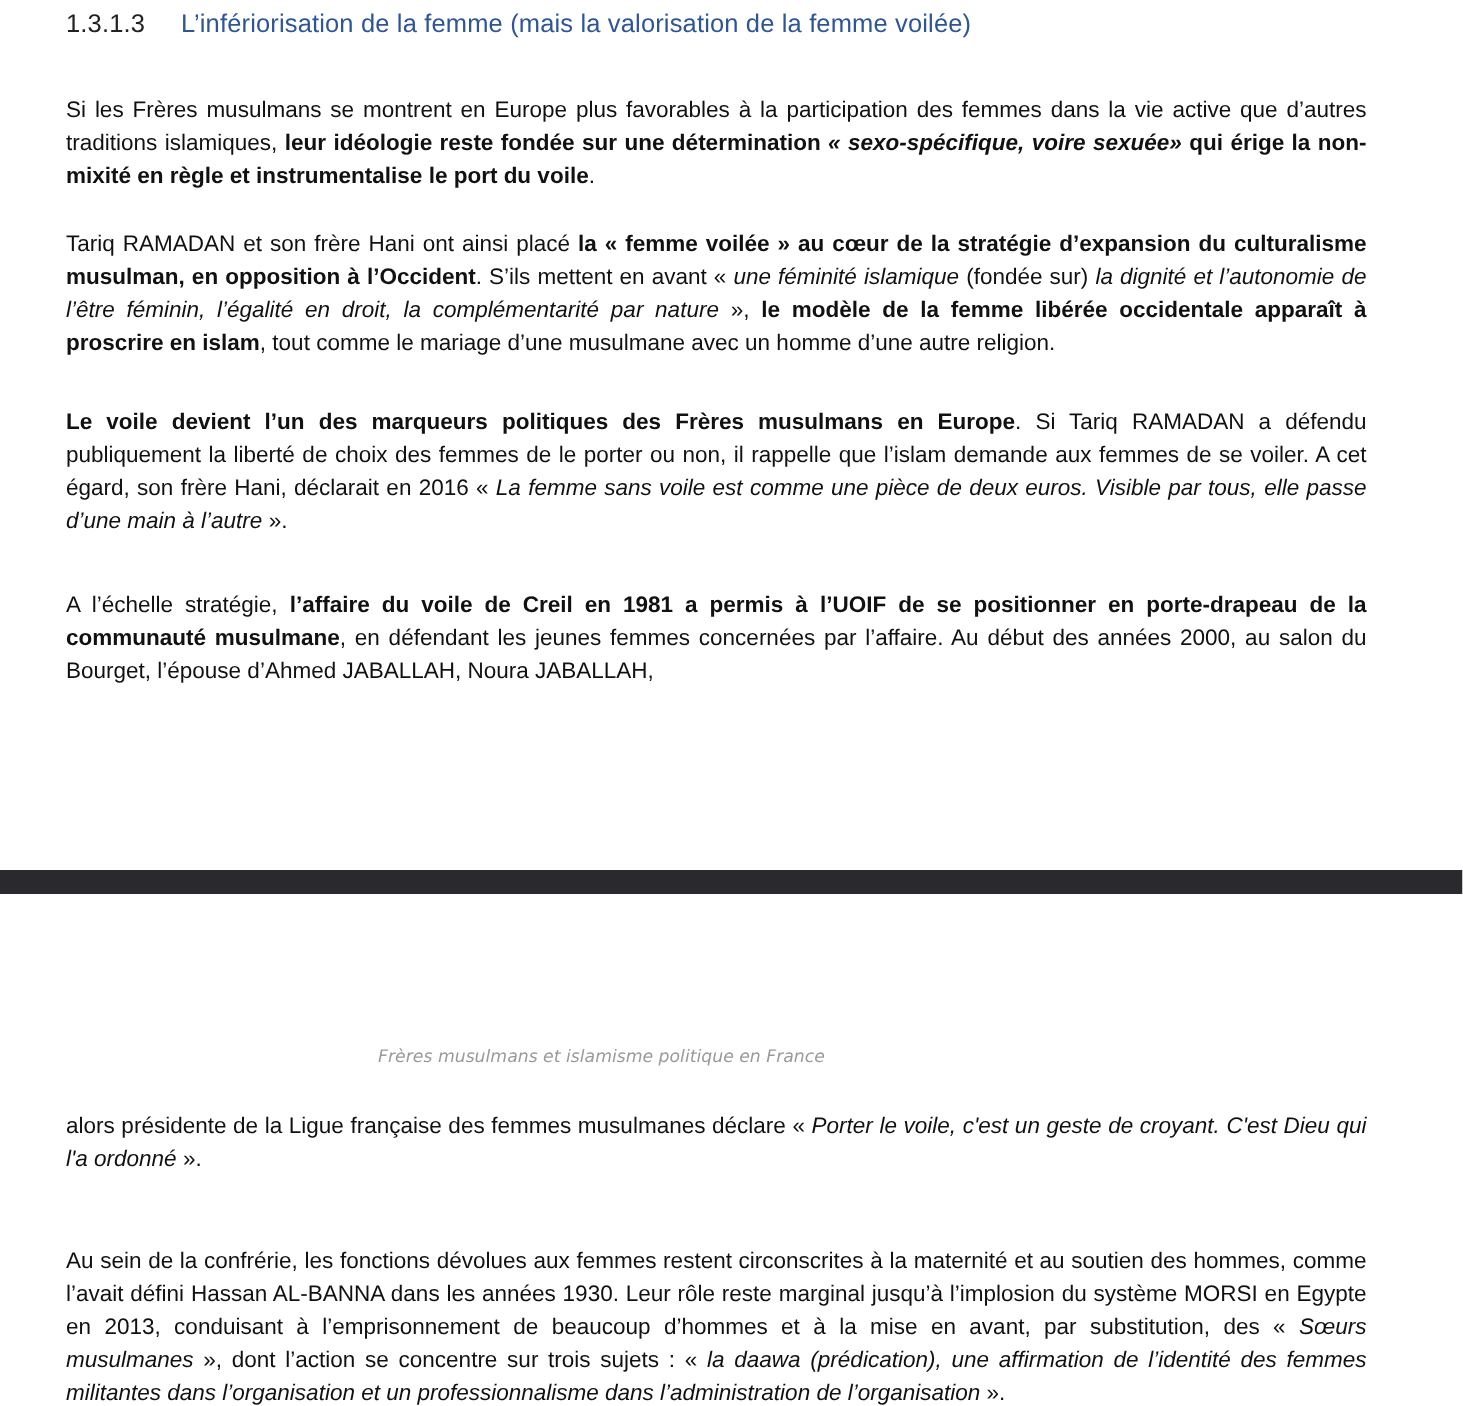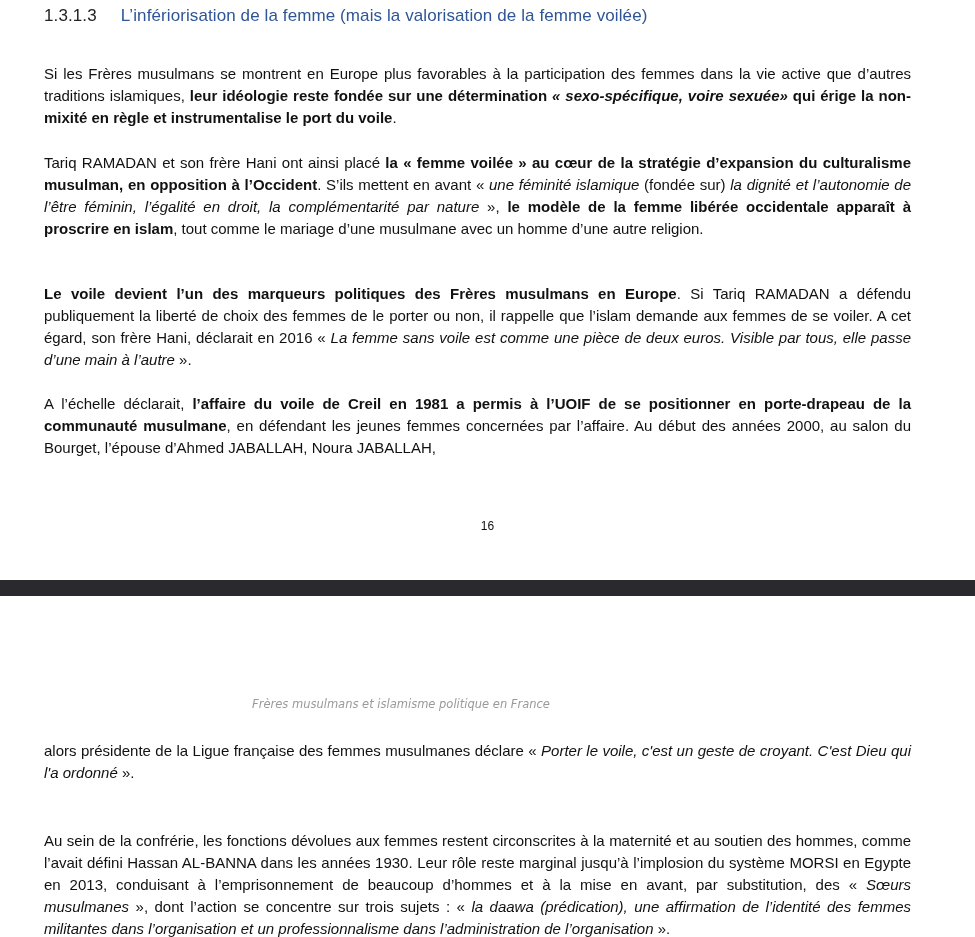--- a/index.html
+++ b/index.html
@@ -19,21 +19,21 @@
   }
   .heading .num { color: #222; margin-right: 24px; }
 
   .para {
     position: absolute; left: 44px; width: 867px;
     font-size: 15px; line-height: 22px; text-align: justify;
   }
 
   #p1 { top: 48px; }
   #p2 { top: 137px; }
-  #p3 { top: 268px; }
+  #p3 { top: 256px; }
   #p4 { top: 378px; }
 
   .pagenum { position: absolute; top: 519px; left: 0; width: 975px; text-align: center; font-size: 12px; color: #111; }
 
   .running-header {
     position: absolute; top: 101px; left: 0; width: 802px; text-align: center;
     font-size: 11.5px; font-style: italic; color: #9a9a9a;
     font-family: "DejaVu Sans", sans-serif;
   }
   #p5 { top: 126px; margin-top: 18px; }
@@ -42,22 +42,21 @@
 </head>
 <body>
 
 <div class="page page1">
   <div class="heading">
     <span class="num">1.3.1.3</span><span>L’infériorisation de la femme (mais la valorisation de la femme voilée)</span>
   </div>
   <p class="para" id="p1"><span>Si les Frères musulmans se montrent en Europe plus favorables à la participation des femmes dans la vie active que d’autres traditions islamiques, </span><span style="font-weight: bold;">leur idéologie reste fondée sur une détermination </span><span style="font-weight: bold; font-style: italic;">« sexo-spécifique, voire sexuée»</span><span style="font-weight: bold;"> qui érige la non-mixité en règle et instrumentalise le port du voile</span><span>.</span></p>
   <p class="para" id="p2"><span>Tariq RAMADAN et son frère Hani ont ainsi placé </span><span style="font-weight: bold;">la « femme voilée » au cœur de la stratégie d’expansion du culturalisme musulman, en opposition à l’Occident</span><span>. S’ils mettent en avant « </span><span style="font-style: italic;">une féminité islamique</span><span> (fondée sur) </span><span style="font-style: italic;">la dignité et l’autonomie de l’être féminin, l’égalité en droit, la complémentarité par nature</span><span> », </span><span style="font-weight: bold;">le modèle de la femme libérée occidentale apparaît à proscrire en islam</span><span>, tout comme le mariage d’une musulmane avec un homme d’une autre religion.</span></p>
   <p class="para" id="p3"><span style="font-weight: bold;">Le voile devient l’un des marqueurs politiques des Frères musulmans en Europe</span><span>. Si Tariq RAMADAN a défendu publiquement la liberté de choix des femmes de le porter ou non, il rappelle que l’islam demande aux femmes de se voiler. A cet égard, son frère Hani, déclarait en 2016 « </span><span style="font-style: italic;">La femme sans voile est comme une pièce de deux euros. Visible par tous, elle passe d’une main à l’autre</span><span> ».</span></p>
-  <p class="para" id="p4"><span>A l’échelle déclarait, </span><span style="font-weight: bold;">l’affaire du voile de Creil en 1981 a permis à l’UOIF de se positionner en porte-drapeau de la communauté musulmane</span><span>, en défendant les jeunes femmes concernées par l’affaire. Au début des années 2000, au salon du Bourget, l’épouse d’Ahmed JABALLAH, Noura JABALLAH,</span></p>
-  <div class="pagenum">16</div>
+  <p class="para" id="p4"><span>A l’échelle stratégie, </span><span style="font-weight: bold;">l’affaire du voile de Creil en 1981 a permis à l’UOIF de se positionner en porte-drapeau de la communauté musulmane</span><span>, en défendant les jeunes femmes concernées par l’affaire. Au début des années 2000, au salon du Bourget, l’épouse d’Ahmed JABALLAH, Noura JABALLAH,</span></p>
 </div>
 
 <div class="separator"></div>
 
 <div class="page page2">
   <div class="running-header">Frères musulmans et islamisme politique en France</div>
   <p class="para" id="p5"><span>alors présidente de la Ligue française des femmes musulmanes déclare « </span><span style="font-style: italic;">Porter le voile, c'est un geste de croyant. C'est Dieu qui l'a ordonné</span><span> ».</span></p>
   <p class="para" id="p6"><span>Au sein de la confrérie, les fonctions dévolues aux femmes restent circonscrites à la maternité et au soutien des hommes, comme l’avait défini Hassan AL-BANNA dans les années 1930. Leur rôle reste marginal jusqu’à l’implosion du système MORSI en Egypte en 2013, conduisant à l’emprisonnement de beaucoup d’hommes et à la mise en avant, par substitution, des « </span><span style="font-style: italic;">Sœurs musulmanes</span><span> », dont l’action se concentre sur trois sujets : « </span><span style="font-style: italic;">la daawa (prédication), une affirmation de l’identité des femmes militantes dans l’organisation et un professionnalisme dans l’administration de l’organisation</span><span> ».</span></p>
 </div>
 

